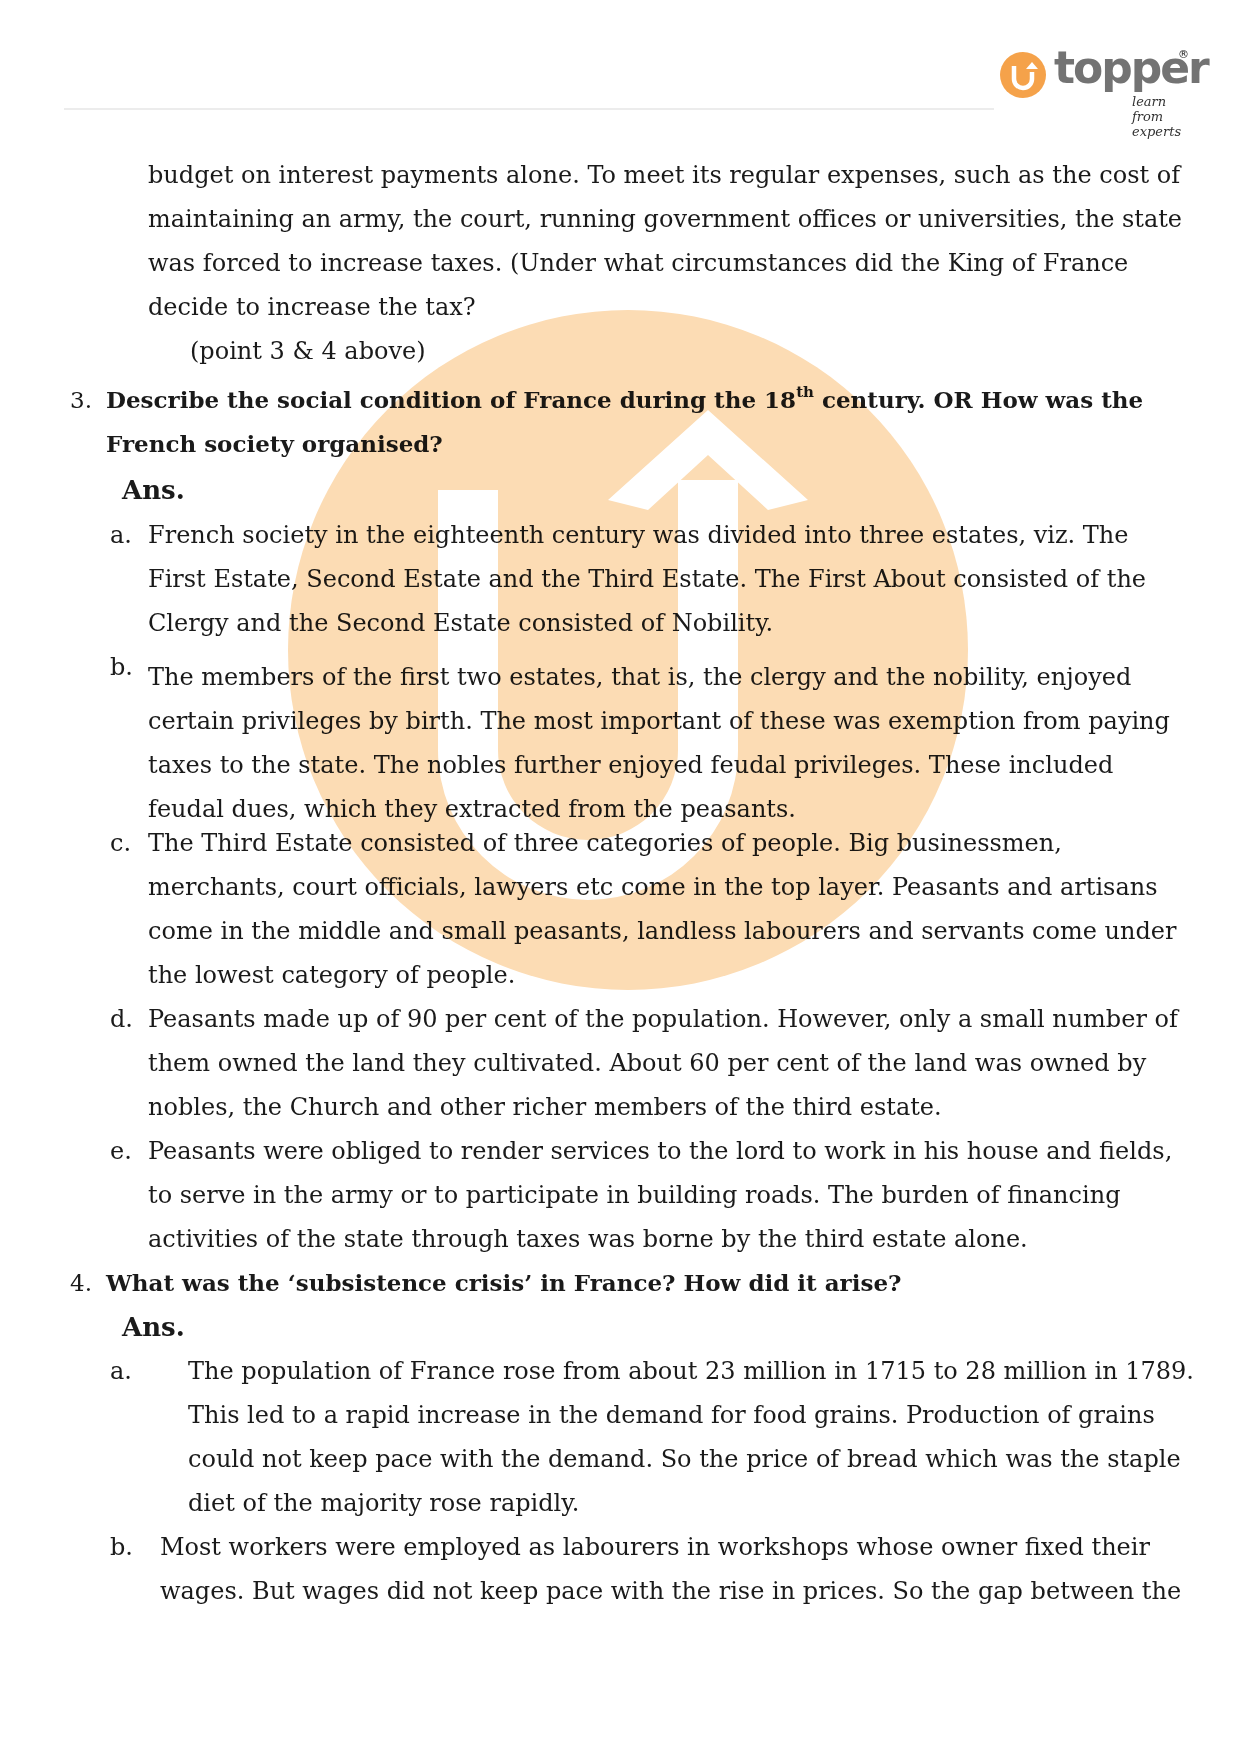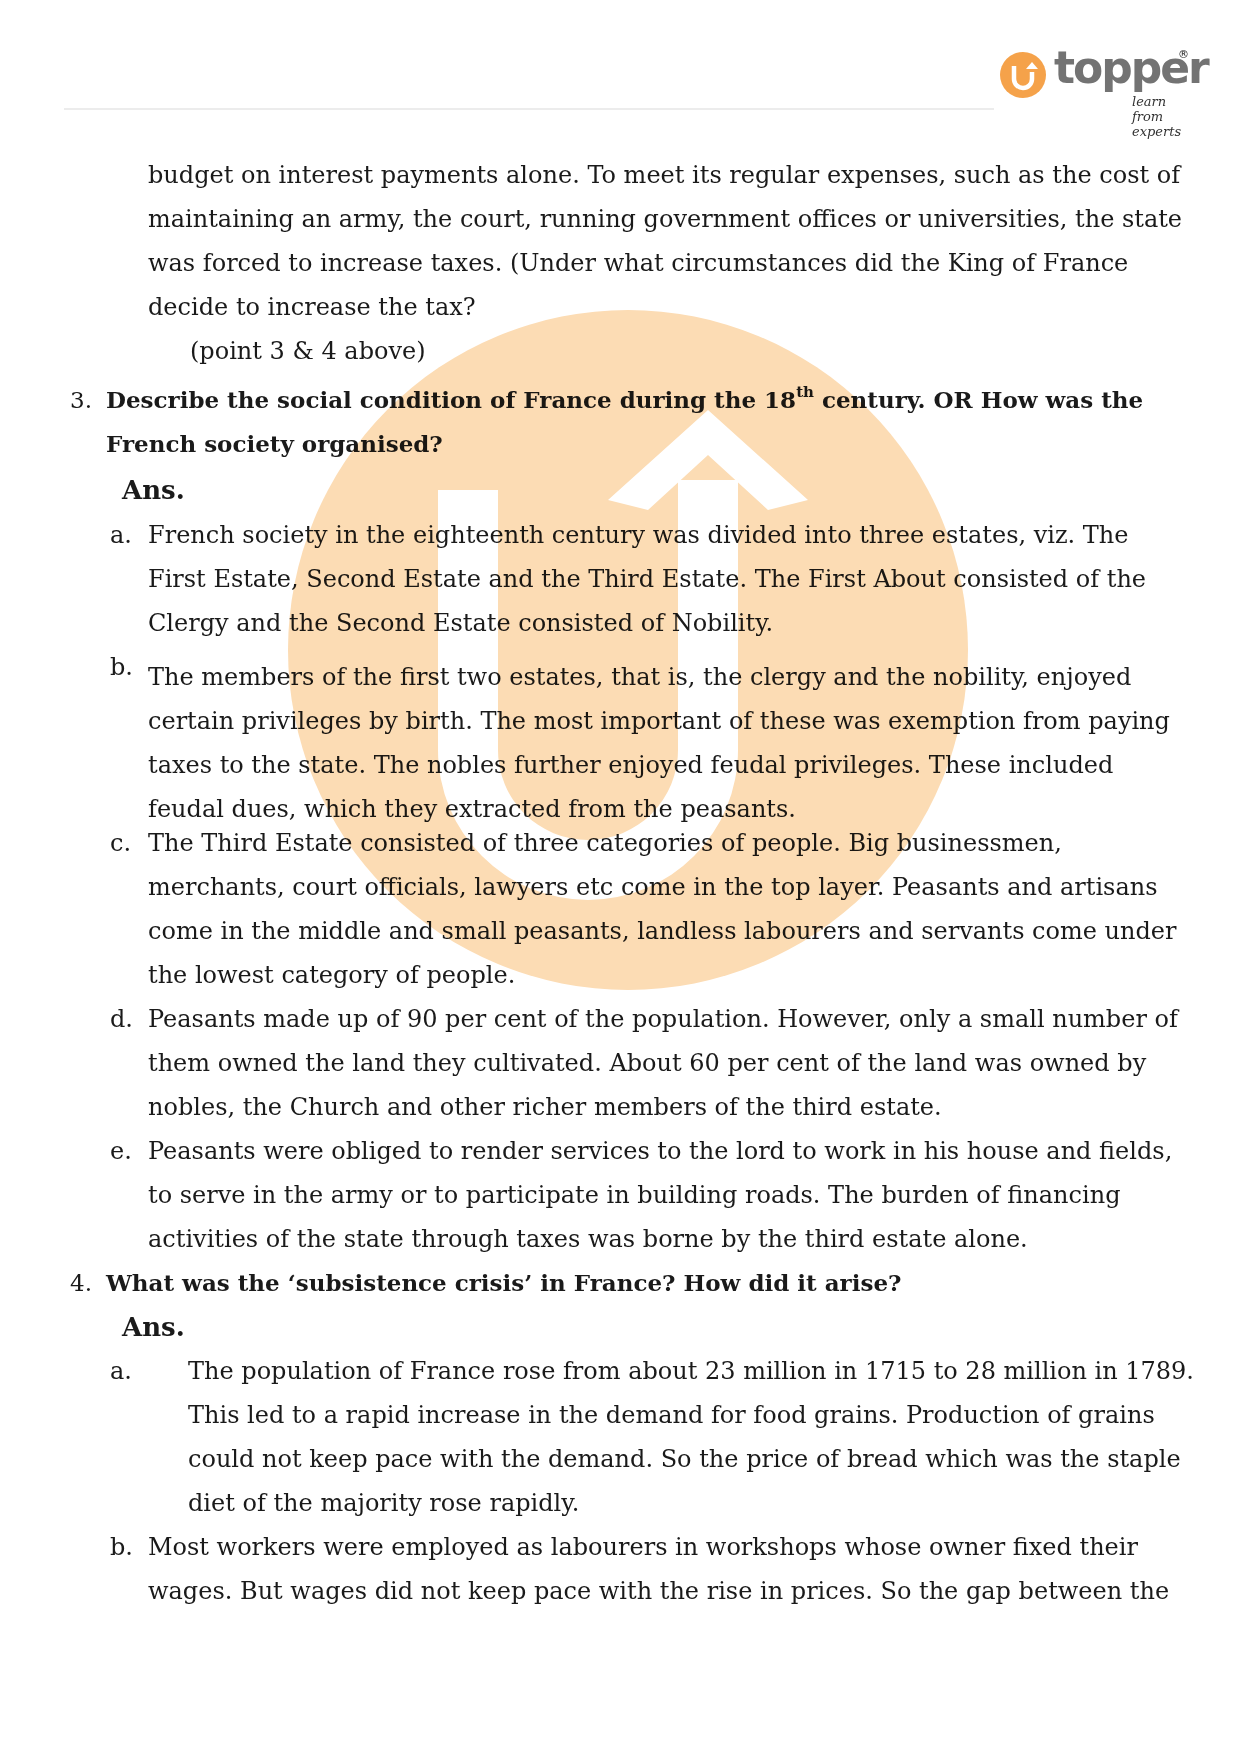--- a/index.html
+++ b/index.html
@@ -85,14 +85,14 @@
   <div class="para" style="top:1129px;">Peasants were obliged to render services to the lord to work in his house and fields, to serve in the army or to participate in building roads. The burden of financing activities of the state through taxes was borne by the third estate alone.</div>
 
   <div class="qnum" style="top:1261px;">4.</div>
   <div class="q" style="top:1261px;">What was the ‘subsistence crisis’ in France? How did it arise?</div>
   <div class="ans" style="top:1305px;">Ans.</div>
 
   <div class="marker" style="top:1349px;">a.</div>
   <div class="para" style="top:1349px;margin-left:40px;">The population of France rose from about 23 million in 1715 to 28 million in 1789. This led to a rapid increase in the demand for food grains. Production of grains could not keep pace with the demand. So the price of bread which was the staple diet of the majority rose rapidly.</div>
 
   <div class="marker" style="top:1525px;">b.</div>
-  <div class="para" style="top:1525px;">Most workers were employed as labourers in workshops whose owner fixed their wages. But wages did not keep pace with the rise in prices. So the gap between the</div>
+  <div class="para" style="top:1525px;margin-left:12px;">Most workers were employed as labourers in workshops whose owner fixed their wages. But wages did not keep pace with the rise in prices. So the gap between the</div>
 </div>
 
 </body></html>

